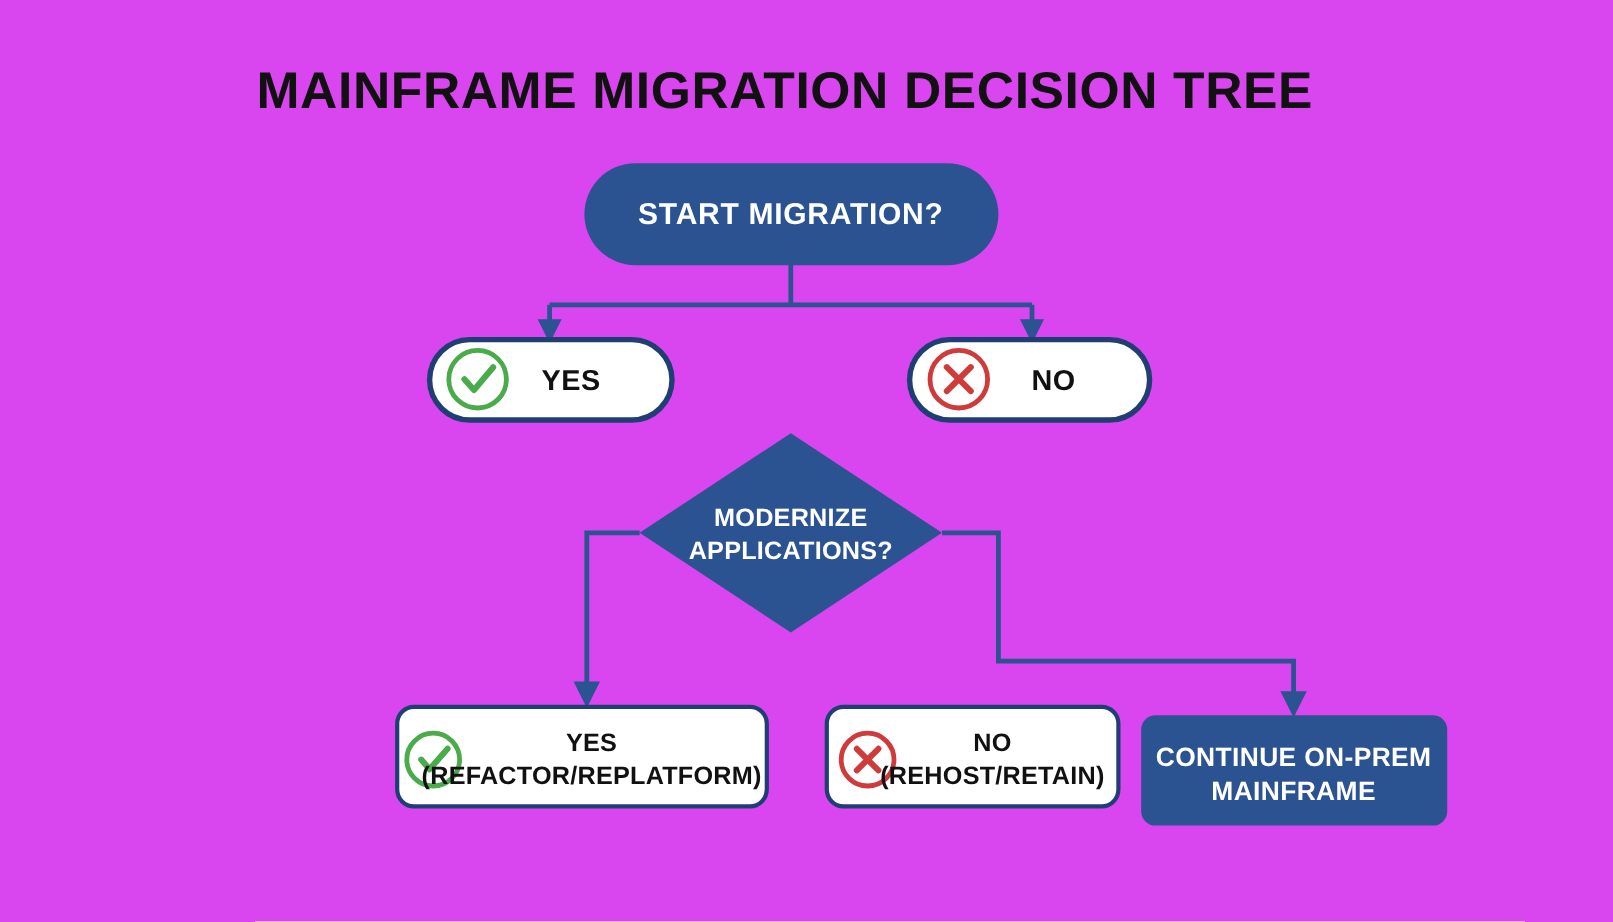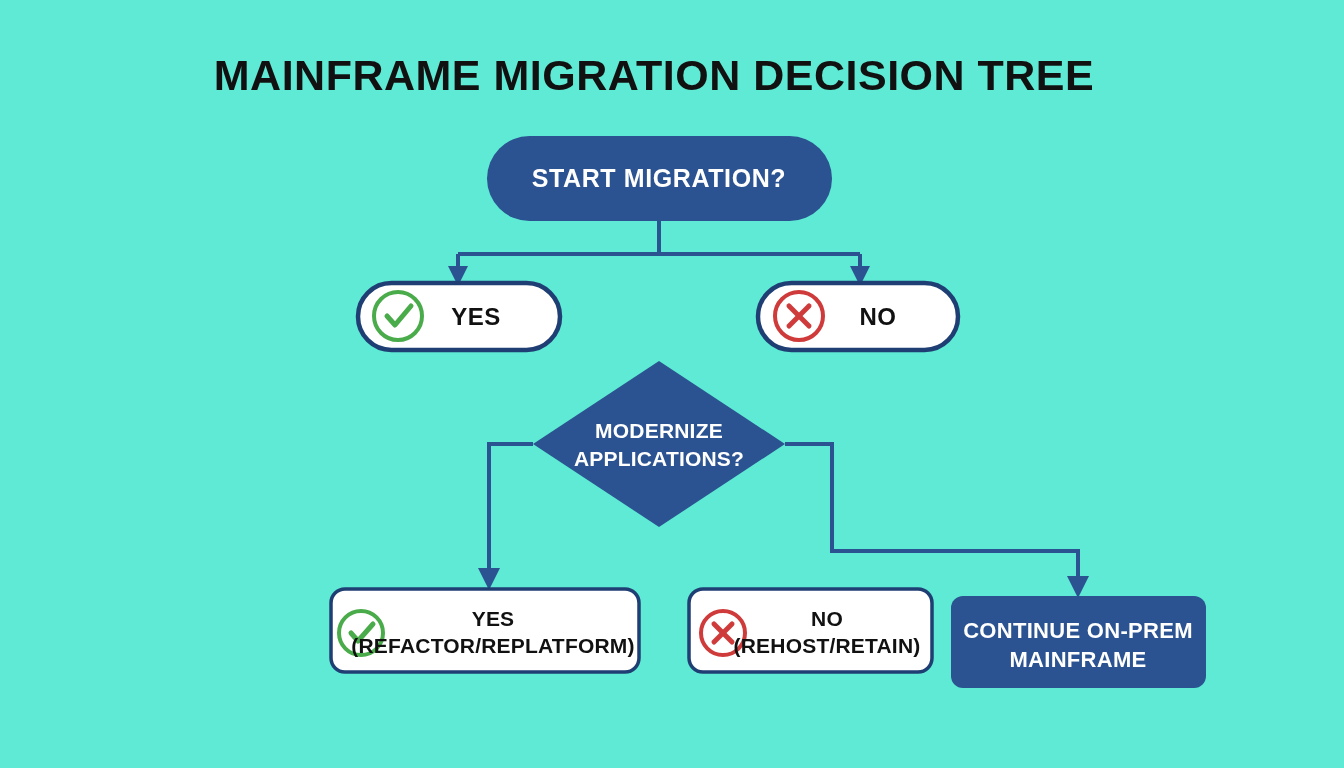--- a/index.html
+++ b/index.html
@@ -11,21 +11,21 @@
   body {
     width: 1344px;
     height: 768px;
     overflow: hidden;
     font-family: "Liberation Sans", sans-serif;
   }
   #canvas {
     position: relative;
     width: 1344px;
     height: 768px;
-    background: #5eead4;
+    background: #d946ef;
   }
   #diagram-svg {
     position: absolute;
     top: 0;
     left: 0;
     width: 1344px;
     height: 768px;
     display: block;
   }
   .title-text {

